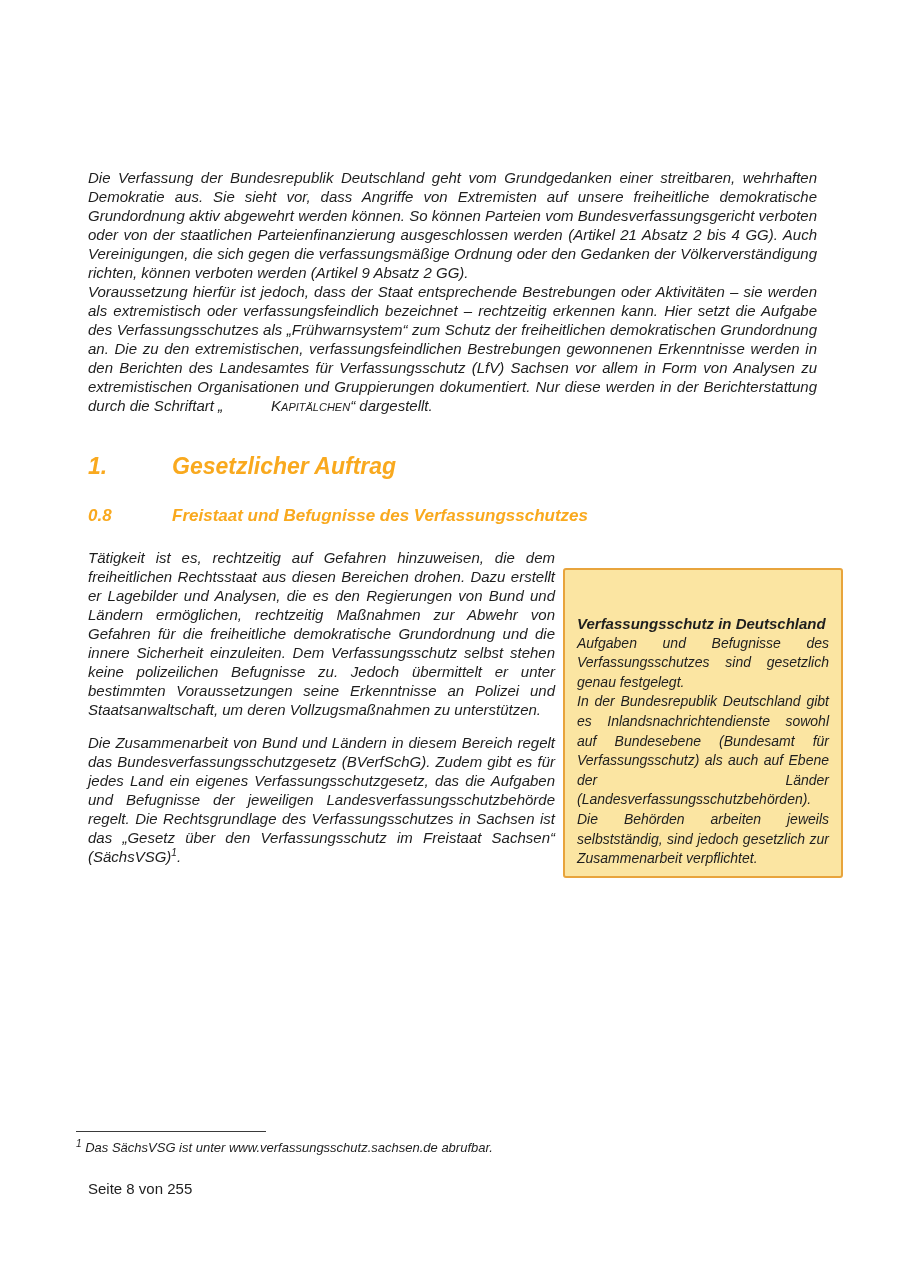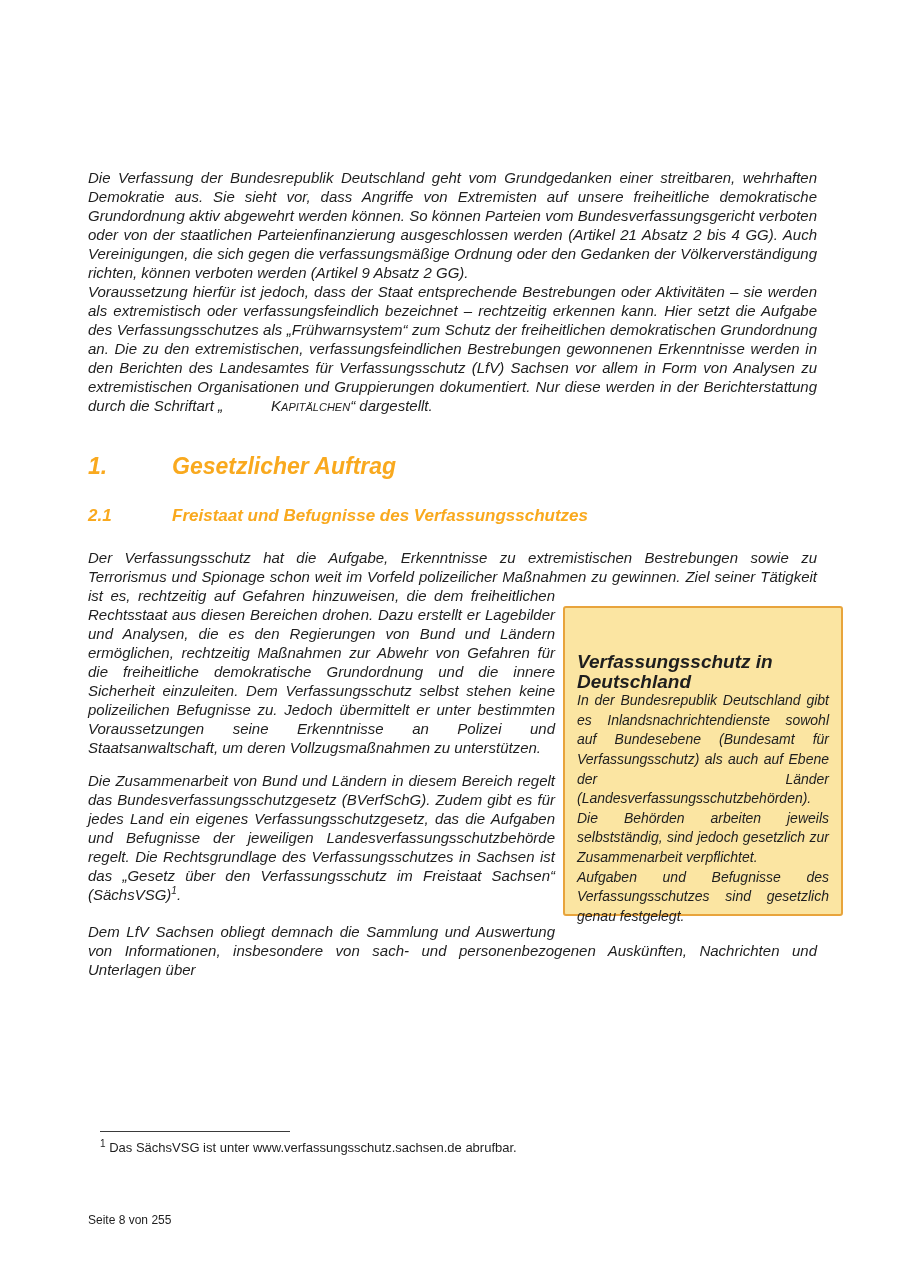--- a/index.html
+++ b/index.html
@@ -26,66 +26,63 @@
   .body-c{margin-top:18px;}
   aside.infobox{
     float:right;width:280px;height:310px;box-sizing:border-box;
     margin:20px -26px 12px 8px;
     background:var(--box-bg,#FBE5A2);
     border:2px solid var(--box-border,#E8A43C);
     border-radius:3px;
     padding:44px 12px 0 12px;
     font-size:14px;line-height:19.6px;text-align:justify;
   }
-  .infobox-title{font-weight:bold;font-size:19px;text-align:left;}
+  .infobox-title{font-weight:bold;font-size:15px;text-align:left;}
   .infobox p{margin:0;}
   .smallcaps{font-variant:small-caps;margin-left:48px;}
   sup{font-size:10px;line-height:0;vertical-align:super;}
-  .footnote-area{position:absolute;left:100px;top:1131px;width:729px;}
+  .footnote-area{position:absolute;left:76px;top:1131px;width:729px;font-style:italic;}
   .footnote-rule{width:190px;border-top:1px solid #3a3a3a;height:0;margin:0 0 7px 0;}
   .footnote-text{font-size:13px;line-height:17px;text-align:left;}
-  .page-footer{position:absolute;left:88px;top:1179px;font-size:12px;line-height:19px;margin-top:32px;}
+  .page-footer{position:absolute;left:88px;top:1179px;font-size:15px;line-height:19px;}
 </style>
 </head>
 <body style="--heading: #F9A91E; --box-bg: #FBE5A2; --box-border: #E8A43C;">
 
 <div class="page">
 
   <div class="intro">
     <div class="para">
       <span>Die Verfassung der Bundesrepublik Deutschland geht vom Grundgedanken einer streitbaren, wehrhaften Demokratie aus. Sie sieht vor, dass Angriffe von Extremisten auf unsere freiheitliche demokratische Grundordnung aktiv abgewehrt werden können. So können Parteien vom Bundesverfassungsgericht verboten oder von der staatlichen Parteienfinanzierung ausgeschlossen werden (Artikel 21 Absatz 2 bis 4 GG). Auch Vereinigungen, die sich gegen die verfassungsmäßige Ordnung oder den Gedanken der Völkerverständigung richten, können verboten werden (Artikel 9 Absatz 2 GG).</span>
     </div>
     <div class="para">
       <span>Voraussetzung hierfür ist jedoch, dass der Staat entsprechende Bestrebungen oder Aktivitäten – sie werden als extremistisch oder verfassungsfeindlich bezeichnet – rechtzeitig erkennen kann. Hier setzt die Aufgabe des Verfassungsschutzes als „Frühwarnsystem“ zum Schutz der freiheitlichen demokratischen Grundordnung an. Die zu den extremistischen, verfassungsfeindlichen Bestrebungen gewonnenen Erkenntnisse werden in den Berichten des Landesamtes für Verfassungsschutz (LfV) Sachsen vor allem in Form von Analysen zu extremistischen Organisationen und Gruppierungen dokumentiert. Nur diese werden in der Berichterstattung durch die Schriftart „</span><span class="smallcaps">Kapitälchen</span><span>“ dargestellt.</span>
     </div>
   </div>
 
   <h1 class="sec">
     <span class="sec-num">1.</span><span>Gesetzlicher Auftrag</span>
   </h1>
 
   <h2 class="sec">
-    <span class="sec-num">2.1</span><span>Freistaat und Befugnisse des Verfassungsschutzes</span>
+    <span class="sec-num">0.8</span><span>Freistaat und Befugnisse des Verfassungsschutzes</span>
   </h2>
 
   <div class="para body-a">
-    <span>Der Verfassungsschutz hat die Aufgabe, Erkenntnisse zu extremistischen Bestrebungen sowie zu Terrorismus und Spionage schon weit im Vorfeld polizeilicher Maßnahmen zu gewinnen. Ziel seiner </span><aside class="infobox">
+    <aside class="infobox">
       <p class="infobox-title">Verfassungsschutz in Deutschland</p>
+      <p>Aufgaben und Befugnisse des Verfassungsschutzes sind gesetzlich genau festgelegt.</p>
       <p>In der Bundesrepublik Deutschland gibt es Inlandsnachrichtendienste sowohl auf Bundesebene (Bundesamt für Verfassungsschutz) als auch auf Ebene der Länder (Landesverfassungsschutzbehörden). Die Behörden arbeiten jeweils selbstständig, sind jedoch gesetzlich zur Zusammenarbeit verpflichtet.</p>
-      <p>Aufgaben und Befugnisse des Verfassungsschutzes sind gesetzlich genau festgelegt.</p>
     </aside><span>Tätigkeit ist es, rechtzeitig auf Gefahren hinzuweisen, die dem freiheitlichen Rechtsstaat aus diesen Bereichen drohen. Dazu erstellt er Lagebilder und Analysen, die es den Regierungen von Bund und Ländern ermöglichen, rechtzeitig Maßnahmen zur Abwehr von Gefahren für die freiheitliche demokratische Grundordnung und die innere Sicherheit einzuleiten. Dem Verfassungsschutz selbst stehen keine polizeilichen Befugnisse zu. Jedoch übermittelt er unter bestimmten Voraussetzungen seine Erkenntnisse an Polizei und Staatsanwaltschaft, um deren Vollzugsmaßnahmen zu unterstützen.</span>
   </div>
 
   <div class="para body-b">
     <span>Die Zusammenarbeit von Bund und Ländern in diesem Bereich regelt das Bundesverfassungsschutzgesetz (BVerfSchG). Zudem gibt es für jedes Land ein eigenes Verfassungsschutzgesetz, das die Aufgaben und Befugnisse der jeweiligen Landesverfassungsschutzbehörde regelt. Die Rechtsgrundlage des Verfassungsschutzes in Sachsen ist das „Gesetz über den Verfassungsschutz im Freistaat Sachsen“ (SächsVSG)</span><sup>1</sup><span>.</span>
   </div>
 
-  <div class="para body-c">
-    <span>Dem LfV Sachsen obliegt demnach die Sammlung und Auswertung von Informationen, insbesondere von sach- und personenbezogenen Auskünften, Nachrichten und Unterlagen über</span>
-  </div>
 
 </div>
 
 <div class="footnote-area">
   <div class="footnote-rule"></div>
   <div class="footnote-text">
     <sup>1</sup><span> Das SächsVSG ist unter www.verfassungsschutz.sachsen.de abrufbar.</span>
   </div>
 </div>
 

